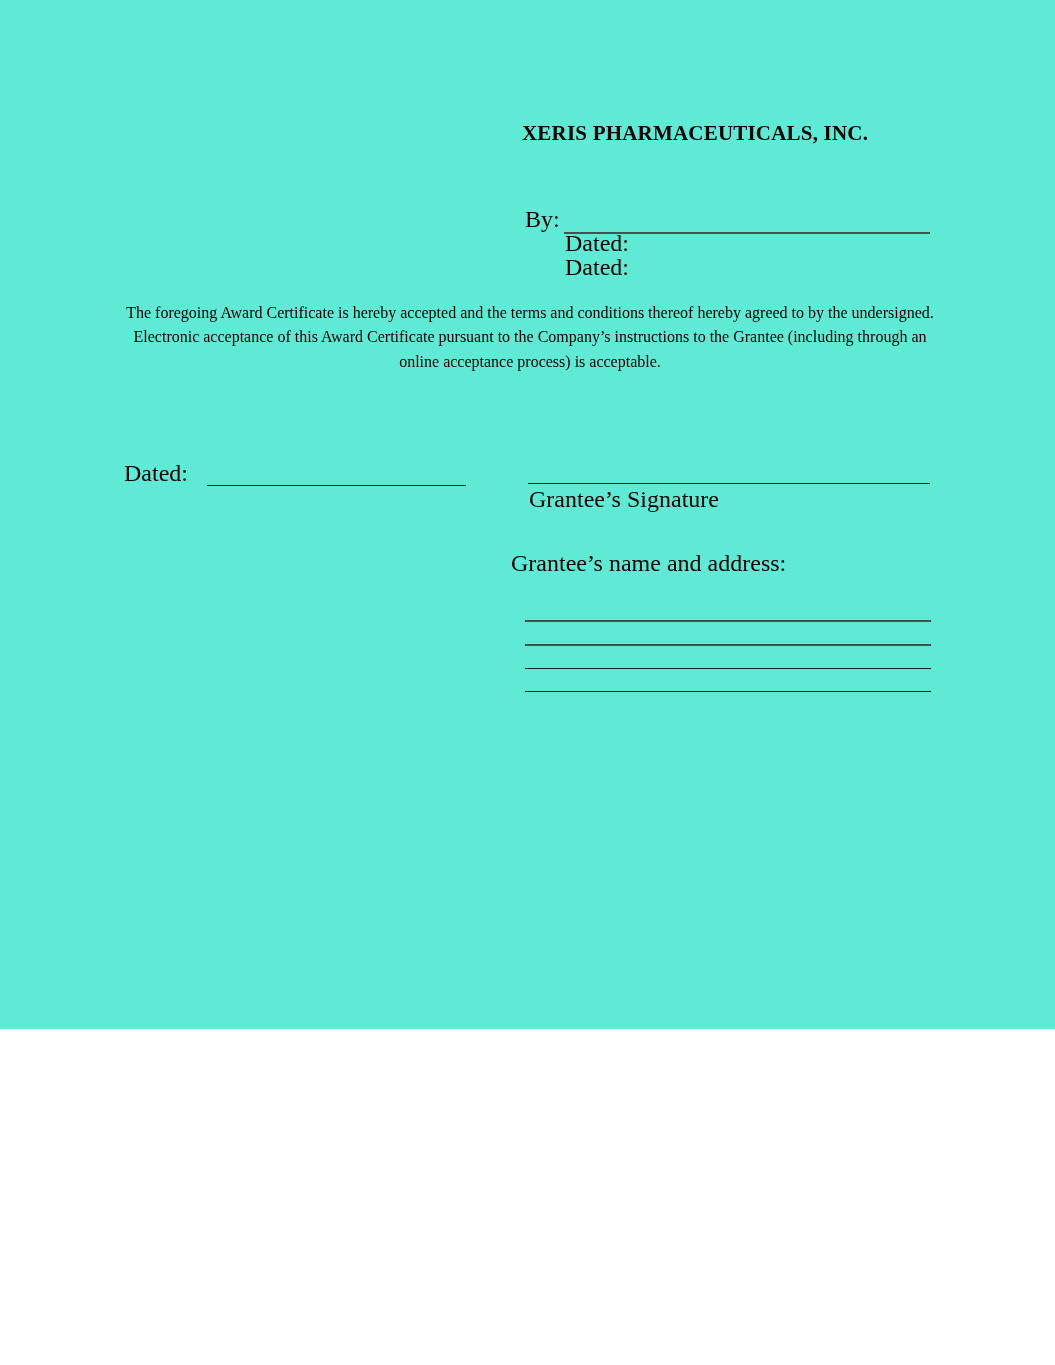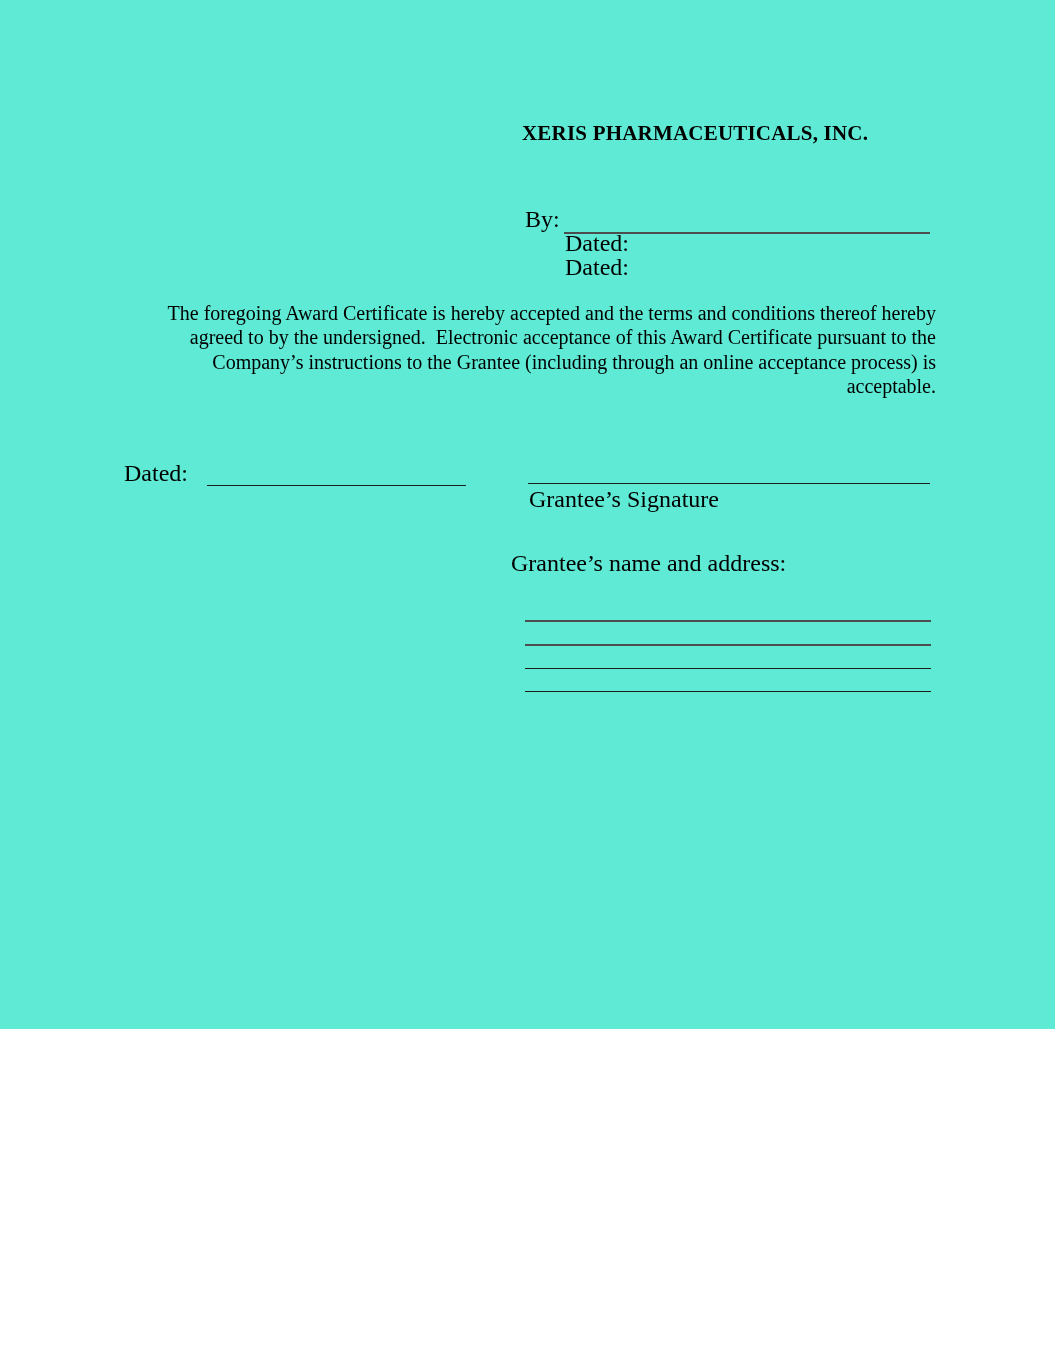--- a/index.html
+++ b/index.html
@@ -47,24 +47,24 @@
   }
 
   .by-line    { left: 564px; top: 232px; width: 366px; }
   .dated-line { left: 207px; top: 485px; width: 259px; }
   .sig-line   { left: 528px; top: 483px; width: 402px; }
 
   .acceptance-paragraph {
     left: 124px;
     top: 301px;
     width: 812px;
-    font-size: 20px;
+    font-size: 16px;
     line-height: 24.4px;
     white-space: pre-wrap;
-    text-align: right;
+    text-align: center;
   }
 
   .dated-label { left: 124px; top: 461px; }
 
   .grantee-signature-label { left: 529px; top: 487px; }
   .grantee-address-label   { left: 511px; top: 551px; }
 
   .addr-line { left: 525px; width: 406px; }
   .addr-line-1 { top: 620px; }
   .addr-line-2 { top: 644px; }

